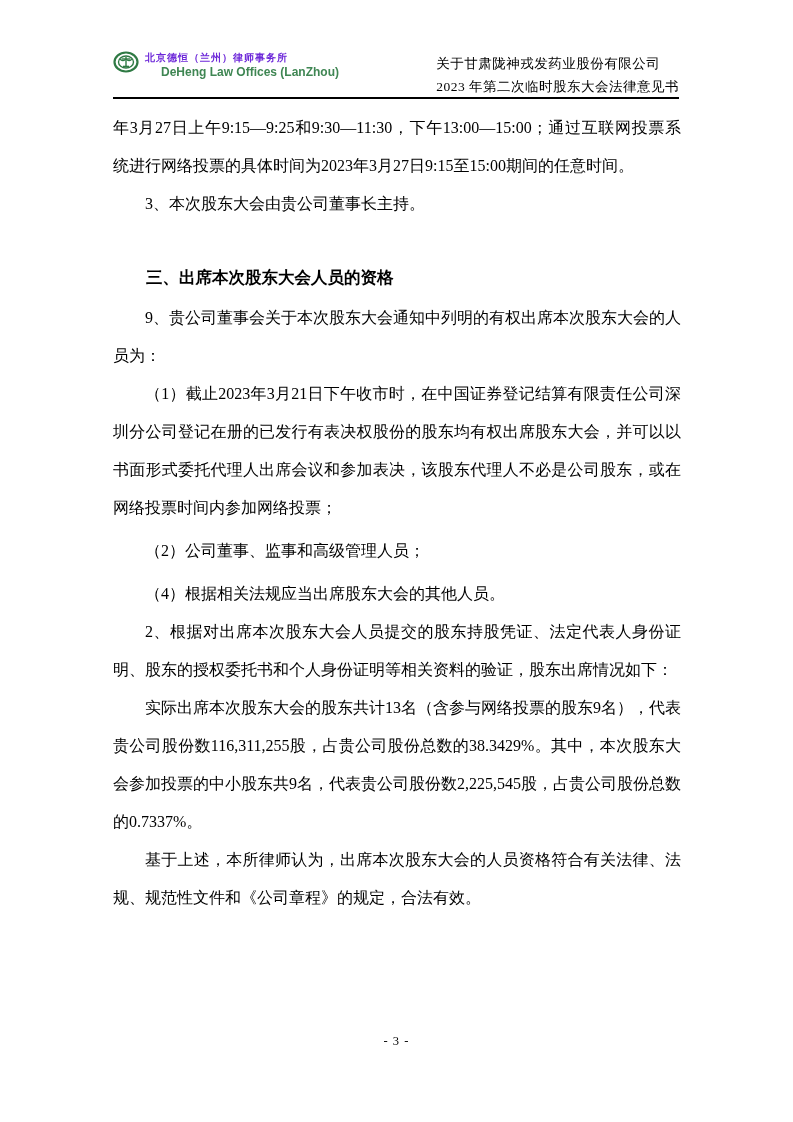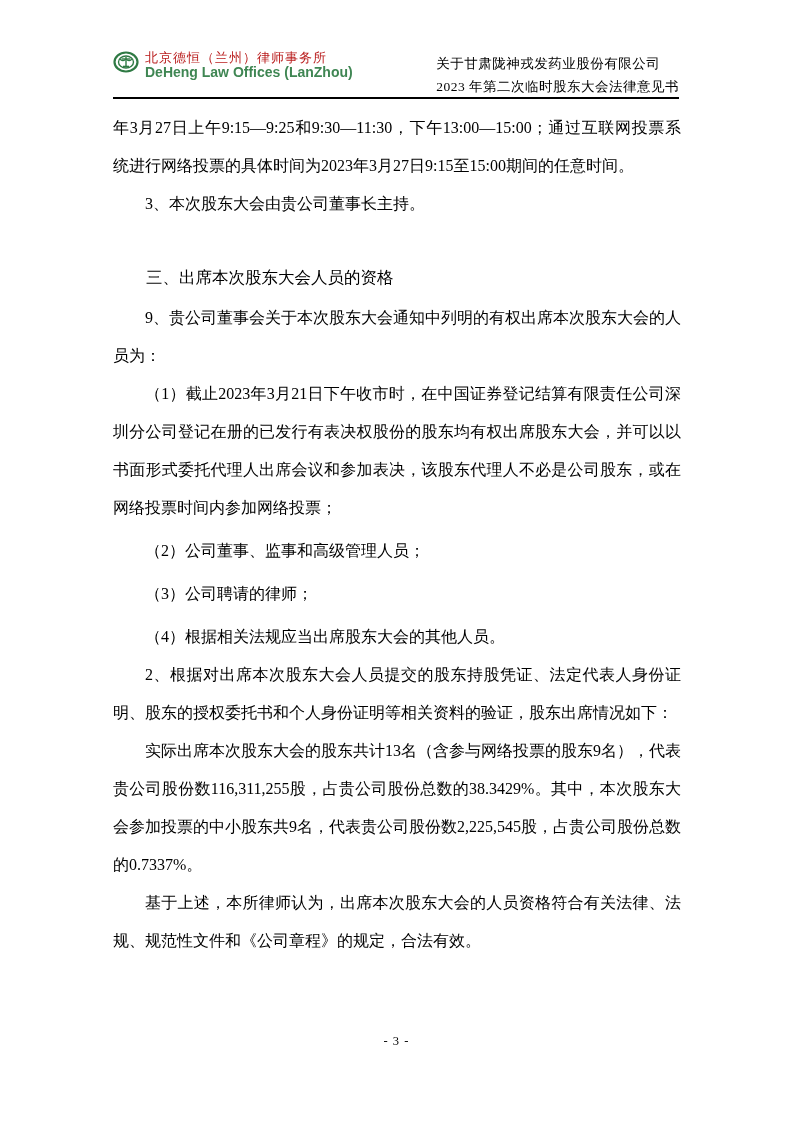--- a/index.html
+++ b/index.html
@@ -27,31 +27,32 @@
     align-items: flex-start;
   }
   .header-left {
     display: flex;
     align-items: flex-start;
     gap: 6px;
   }
   .logo-wrap { width: 26px; height: 24px; flex: 0 0 auto; margin-top: 1px; }
   .firm-names { font-family: "Liberation Sans", "DejaVu Sans", sans-serif; }
   .firm-name-cn {
-    font-size: 13px;
-    font-weight: 400;
-    color: #b91c1c;
+    font-size: 10px;
+    font-weight: 700;
+    color: #6d28d9;
     line-height: 16px;
     letter-spacing: 1px;
   }
   .firm-name-en {
-    font-size: 14px;
+    font-size: 12px;
     font-weight: 700;
     color: #3f8653;
     line-height: 13px;
+    margin-left: 16px;
   }
   .header-right {
     text-align: left;
     font-size: 13.5px;
     line-height: 23px;
     letter-spacing: 0.5px;
     margin-top: 2px;
     white-space: nowrap;
   }
   .header-rule {
@@ -69,21 +70,21 @@
     left: 113px;
     width: 568px;
     font-size: 16px;
     line-height: 38px;
     text-align: justify;
   }
   .doc-body p { margin: 0; }
   .doc-body p.indented { text-indent: 2em; }
   .doc-body p.sp { margin-top: 5px; }
   .doc-body p.heading {
-    font-weight: 400;
+    font-weight: 700;
     text-indent: 2em;
     font-size: 16.5px;
     margin-top: 36px;
     margin-bottom: 2px;
     text-align: left;
   }
   
   .page-footer {
     position: absolute;
     top: 1034px;
@@ -125,21 +126,20 @@
 
   <div class="header-rule"></div>
 
   <div class="doc-body">
     <p class="continuation">年3月27日上午9:15—9:25和9:30—11:30，下午13:00—15:00；通过互联网投票系统进行网络投票的具体时间为2023年3月27日9:15至15:00期间的任意时间。</p>
     <p class="indented">3、本次股东大会由贵公司董事长主持。</p>
     <p class="heading">三、出席本次股东大会人员的资格</p>
     <p class="indented">9、贵公司董事会关于本次股东大会通知中列明的有权出席本次股东大会的人员为：</p>
     <p class="indented">（1）截止2023年3月21日下午收市时，在中国证券登记结算有限责任公司深圳分公司登记在册的已发行有表决权股份的股东均有权出席股东大会，并可以以书面形式委托代理人出席会议和参加表决，该股东代理人不必是公司股东，或在网络投票时间内参加网络投票；</p>
     <p class="indented sp">（2）公司董事、监事和高级管理人员；</p>
-    <p class="indented sp">（3）公司聘请的律师；</p>
     <p class="indented sp">（4）根据相关法规应当出席股东大会的其他人员。</p>
     <p class="indented">2、根据对出席本次股东大会人员提交的股东持股凭证、法定代表人身份证明、股东的授权委托书和个人身份证明等相关资料的验证，股东出席情况如下：</p>
     <p class="indented">实际出席本次股东大会的股东共计13名（含参与网络投票的股东9名），代表贵公司股份数116,311,255股，占贵公司股份总数的38.3429%。其中，本次股东大会参加投票的中小股东共9名，代表贵公司股份数2,225,545股，占贵公司股份总数的0.7337%。</p>
     <p class="indented">基于上述，本所律师认为，出席本次股东大会的人员资格符合有关法律、法规、规范性文件和《公司章程》的规定，合法有效。</p>
   </div>
 
   <div class="page-footer">
     <span>- 3 -</span>
   </div>
 

